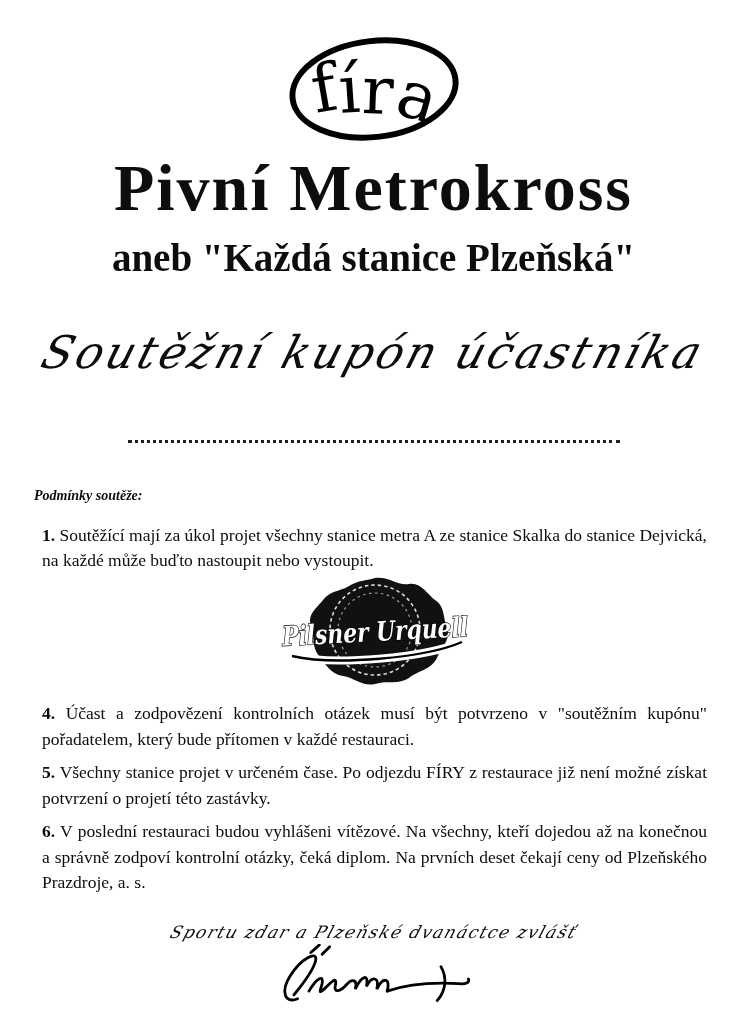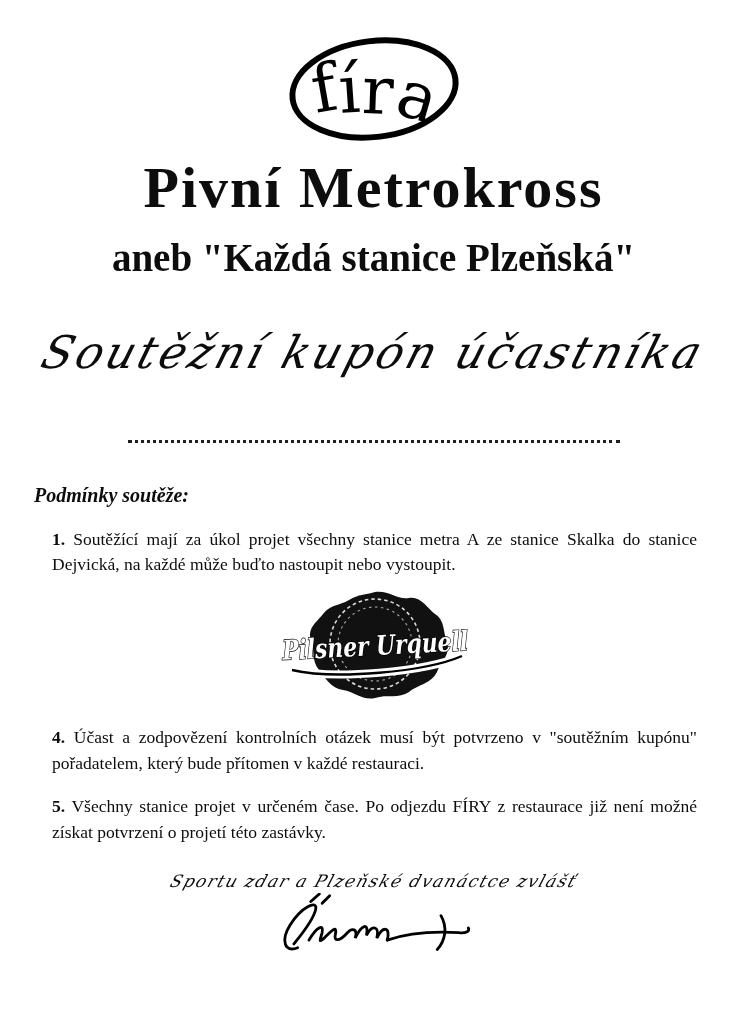--- a/index.html
+++ b/index.html
@@ -8,21 +8,21 @@
     width:747px;height:1028px;
     margin:0 auto;
     background:#ffffff;
     color:#0d0d0d;
     font-family:"Liberation Serif","DejaVu Serif",serif;
     overflow:hidden;
   }
   .logo-wrap{ text-align:center; padding-top:34px; }
   .page-title{
     text-align:center;
-    font-size:58px; font-weight:bold;
+    font-size:66px; font-weight:bold;
     letter-spacing:2px;
     margin:2px 0 0 0; line-height:72px;
   }
   .page-subtitle{
     text-align:center;
     font-size:39px; font-weight:bold;
     margin:12px 0 0 0; line-height:44px;
   }
   .coupon-heading{
     text-align:center;
@@ -43,23 +43,23 @@
     border-bottom:3px dotted #1f1f1f;
   }
   .rules{
     margin:40px 32px 0 34px;
     font-size:17.5px;
     line-height:25.5px;
     text-align:justify;
   }
   .rules-heading{
     font-weight:bold; font-style:italic;
-    font-size:20px; margin:0 0 14px 0;
+    font-size:14px; margin:0 0 14px 0;
   }
-  .rule{ margin:18px; }
+  .rule{ margin:8px; }
   .rule .num{ font-weight:bold; }
   .seal-wrap{ text-align:center; margin:-10px 0 -4px 0; }
   .motto{
     text-align:center;
     margin-top:26px;
     font-family:"DejaVu Serif",serif;
     font-style:italic;
     font-size:17px;
   }
   .motto .skew{
@@ -110,20 +110,21 @@
         <path d="M22,84 C65,94 155,86 192,70" stroke="#000000" stroke-width="2.4" fill="none"></path>
         <text x="105" y="69" text-anchor="middle" font-family="'DejaVu Serif',serif" font-size="27" font-style="italic" font-weight="bold" fill="#ffffff" stroke="#000000" stroke-width="1.4" style="paint-order:stroke" textLength="186" lengthAdjust="spacingAndGlyphs" transform="rotate(-3 105 58)">Pilsner Urquell</text>
       </svg>
     </div>
 
 
     <p class="rule"><span class="num">4.</span> <span>Účast a zodpovězení kontrolních otázek musí být potvrzeno v "soutěžním kupónu" pořadatelem, který bude přítomen v každé restauraci.</span></p>
 
     <p class="rule"><span class="num">5.</span> <span>Všechny stanice projet v určeném čase. Po odjezdu FÍRY z restaurace již není možné získat potvrzení o projetí této zastávky.</span></p>
 
+    <p class="rule"><span class="num">6.</span> <span>V poslední restauraci budou vyhlášeni vítězové. Na všechny, kteří dojedou až na konečnou a správně zodpoví kontrolní otázky, čeká diplom. Na prvních deset čekají ceny od Plzeňského Prazdroje, a. s.</span></p>
   </div>
 
   <div class="motto">
     <span class="skew">Sportu zdar a Plzeňské dvanáctce zvlášť</span>
   </div>
 
   <div class="signature-wrap">
     <svg width="230" height="66" viewBox="0 0 230 70">
       <g fill="none" stroke="#000" stroke-width="3" stroke-linecap="round">
         <path d="M34,58 C20,64 16,50 26,34 C38,15 56,6 53,18 C50,30 38,44 30,54"></path>

